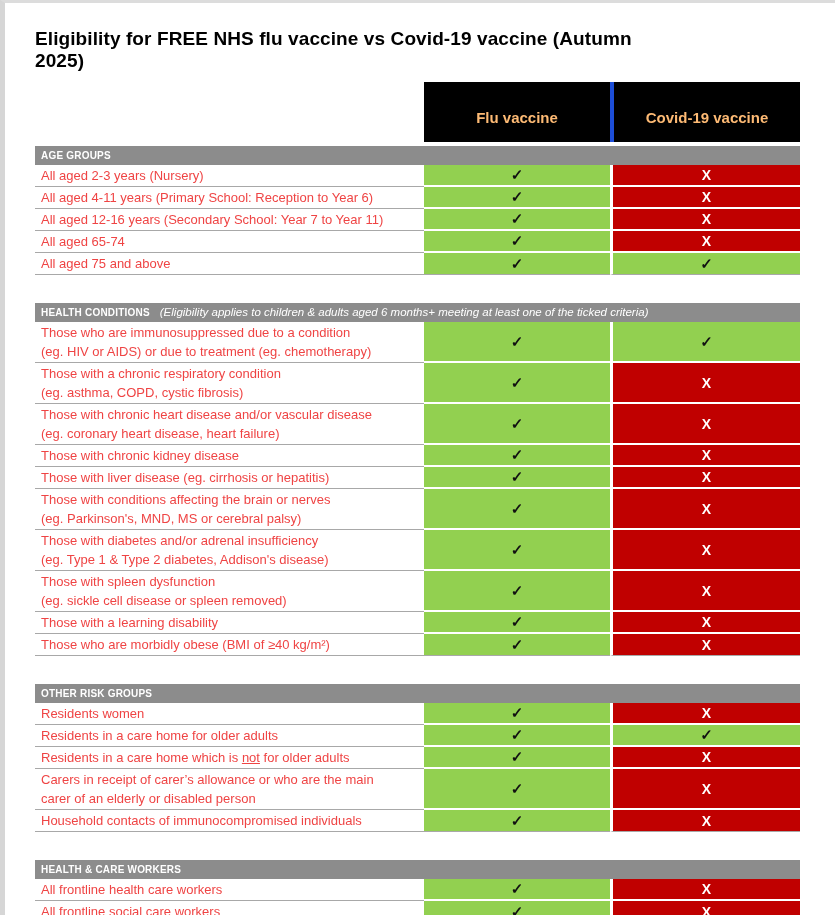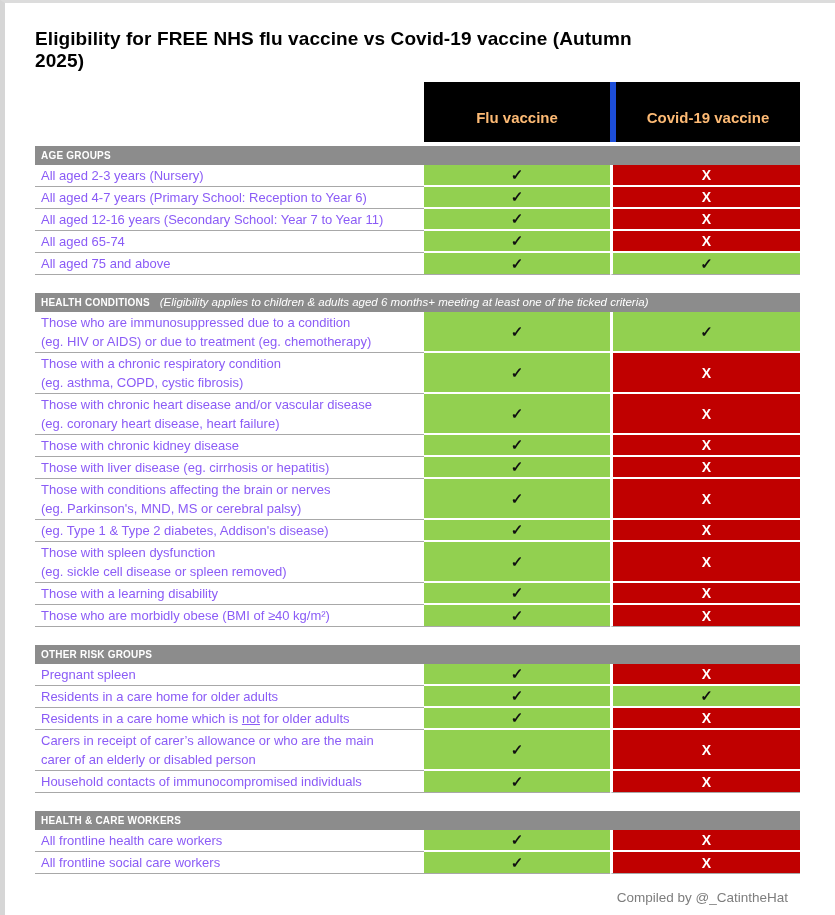--- a/index.html
+++ b/index.html
@@ -23,37 +23,37 @@
     width: 765px;
   }
   .col-header-row { margin-top: 10px; height: 60px; }
   .col-header-spacer { background: transparent; }
   .col-header {
     background: #000; color: #fdba74;
     display: flex; align-items: center; justify-content: center;
     font-size: 15px; font-weight: 700;
     padding-top: 10px;
   }
-  .col-header.covid { border-left: 6px solid #1d4ed8; }
+  .col-header.covid { border-left: 4px solid #1d4ed8; }
   .section-bar {
     display: flex; align-items: baseline;
     background: var(--gray, #8c8c8c);
     color: #fff;
     height: 19px; line-height: 19px;
     padding-left: 6px;
-    margin-top: 18px;
+    margin-top: 28px;
     width: 765px;
   }
   .section-bar.first { margin-top: 4px; }
   .section-title { font-size: 10px; font-weight: 700; letter-spacing: 0.2px; text-align: center; }
   .section-note { font-size: 11.5px; font-style: italic; margin-left: 10px; font-weight: 400; }
   .row .label {
     border-bottom: 1px solid #a8a8a8;
     padding: 1px 2px 1px 6px;
-    color: #8b5cf6;
+    color: #ef4444;
     font-size: 13px;
   }
   .row .label .line { line-height: 19px; }
   .row .label .u { font-weight: 400; text-decoration: underline; }
   .row .cell {
     display: flex; align-items: center; justify-content: center;
     border-bottom: 2px solid #fff;
   }
   .row .cell.covid { border-left: 3px solid #fff; }
   .row.last .cell { border-bottom: 1px solid #a8a8a8; }
@@ -94,21 +94,21 @@
         </div>
         <div class="cell flu check">
           <span class="mk mk-check">✓</span>
         </div>
         <div class="cell covid cross">
           <span class="mk mk-cross">X</span>
         </div>
       </div>
       <div class="grid-row row">
         <div class="label">
-          <div class="line">All aged 4-7 years (Primary School: Reception to Year 6)</div>
+          <div class="line">All aged 4-11 years (Primary School: Reception to Year 6)</div>
         </div>
         <div class="cell flu check">
           <span class="mk mk-check">✓</span>
         </div>
         <div class="cell covid cross">
           <span class="mk mk-cross">X</span>
         </div>
       </div>
       <div class="grid-row row">
         <div class="label">
@@ -212,20 +212,21 @@
         </div>
         <div class="cell flu check">
           <span class="mk mk-check">✓</span>
         </div>
         <div class="cell covid cross">
           <span class="mk mk-cross">X</span>
         </div>
       </div>
       <div class="grid-row row">
         <div class="label">
+          <div class="line">Those with diabetes and/or adrenal insufficiency</div>
           <div class="line">(eg. Type 1 &amp; Type 2 diabetes, Addison's disease)</div>
         </div>
         <div class="cell flu check">
           <span class="mk mk-check">✓</span>
         </div>
         <div class="cell covid cross">
           <span class="mk mk-cross">X</span>
         </div>
       </div>
       <div class="grid-row row">
@@ -260,21 +261,21 @@
         </div>
         <div class="cell covid cross">
           <span class="mk mk-cross">X</span>
         </div>
       </div>
       <div class="section-bar">
         <span class="section-title">OTHER RISK GROUPS</span>
       </div>
       <div class="grid-row row">
         <div class="label">
-          <div class="line">Pregnant spleen</div>
+          <div class="line">Residents women</div>
         </div>
         <div class="cell flu check">
           <span class="mk mk-check">✓</span>
         </div>
         <div class="cell covid cross">
           <span class="mk mk-cross">X</span>
         </div>
       </div>
       <div class="grid-row row">
         <div class="label">

